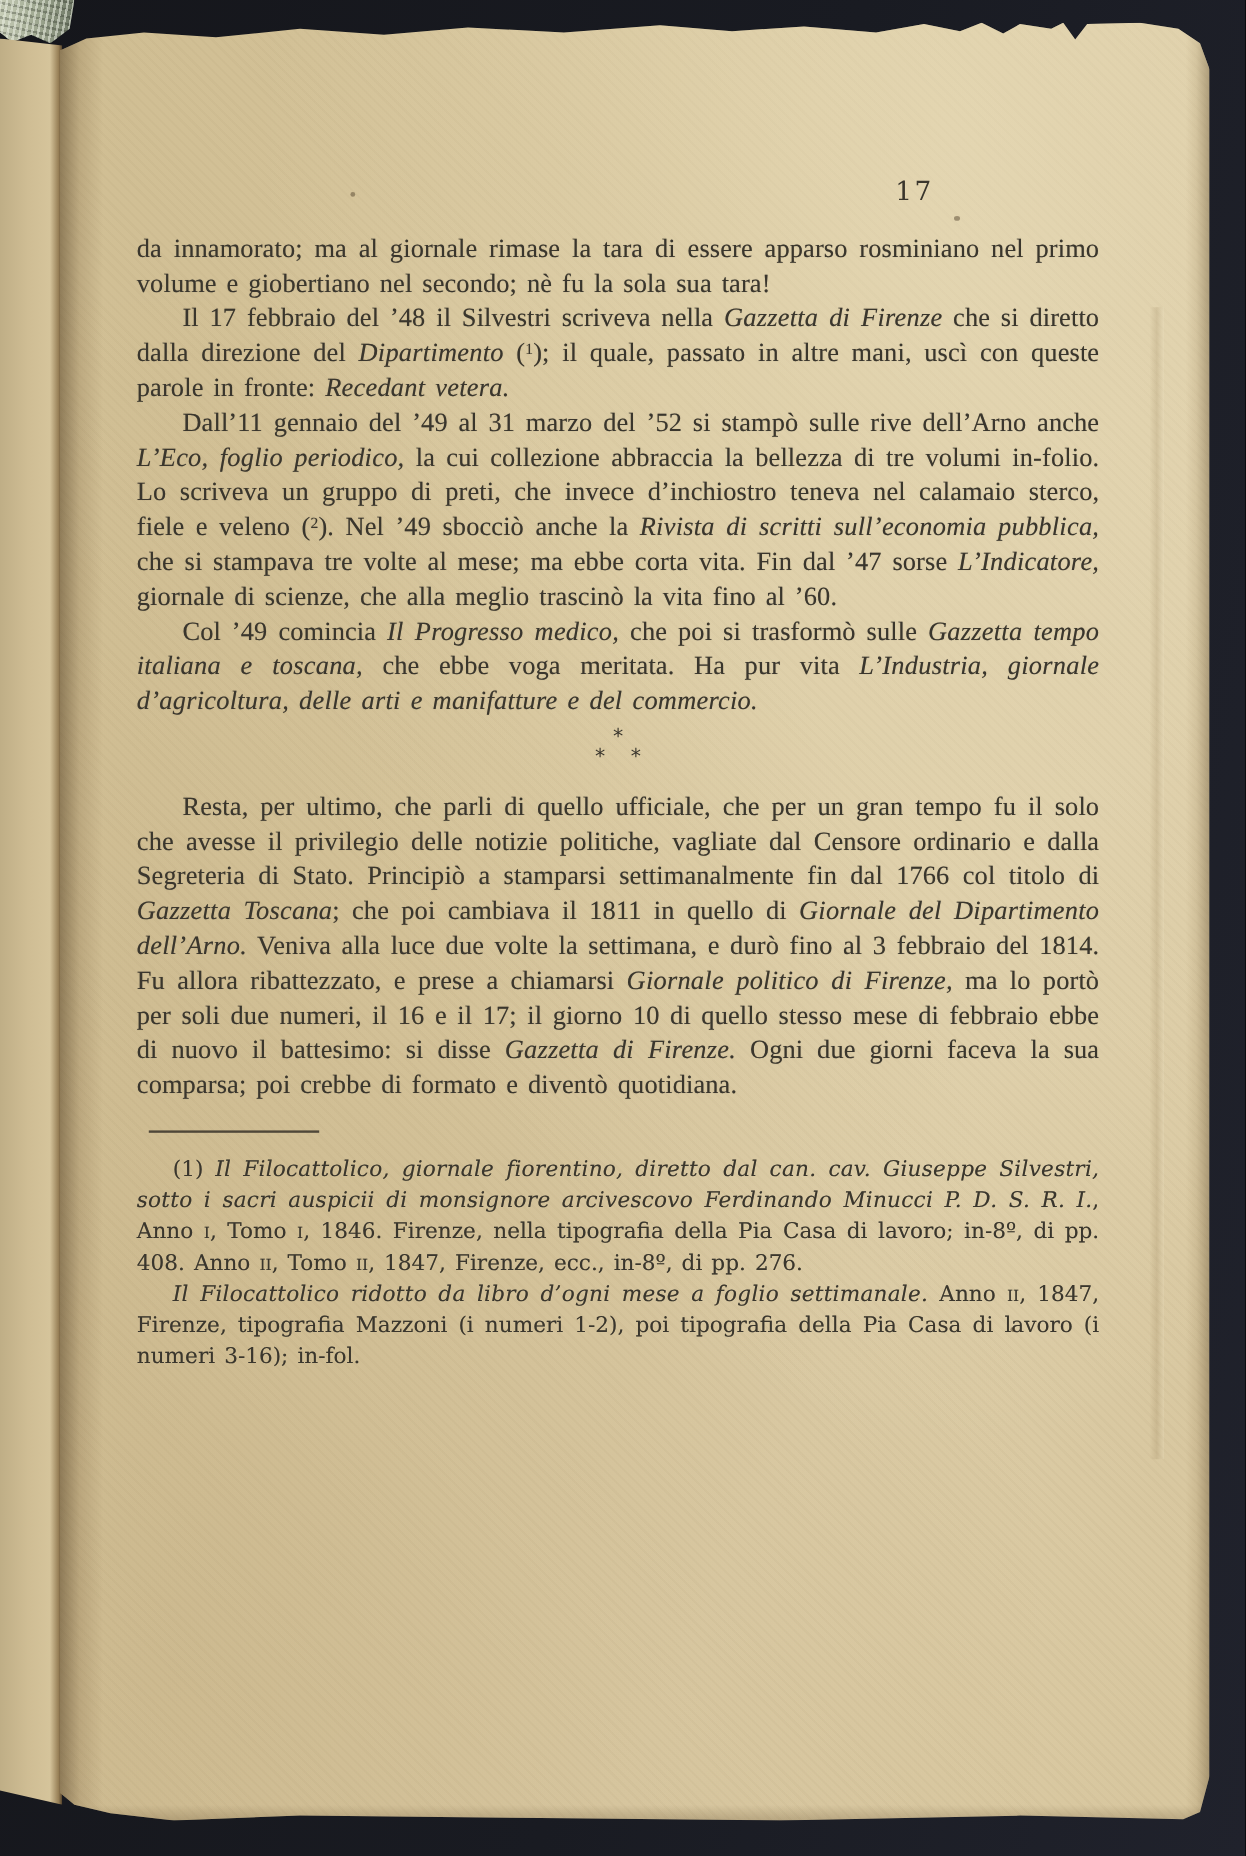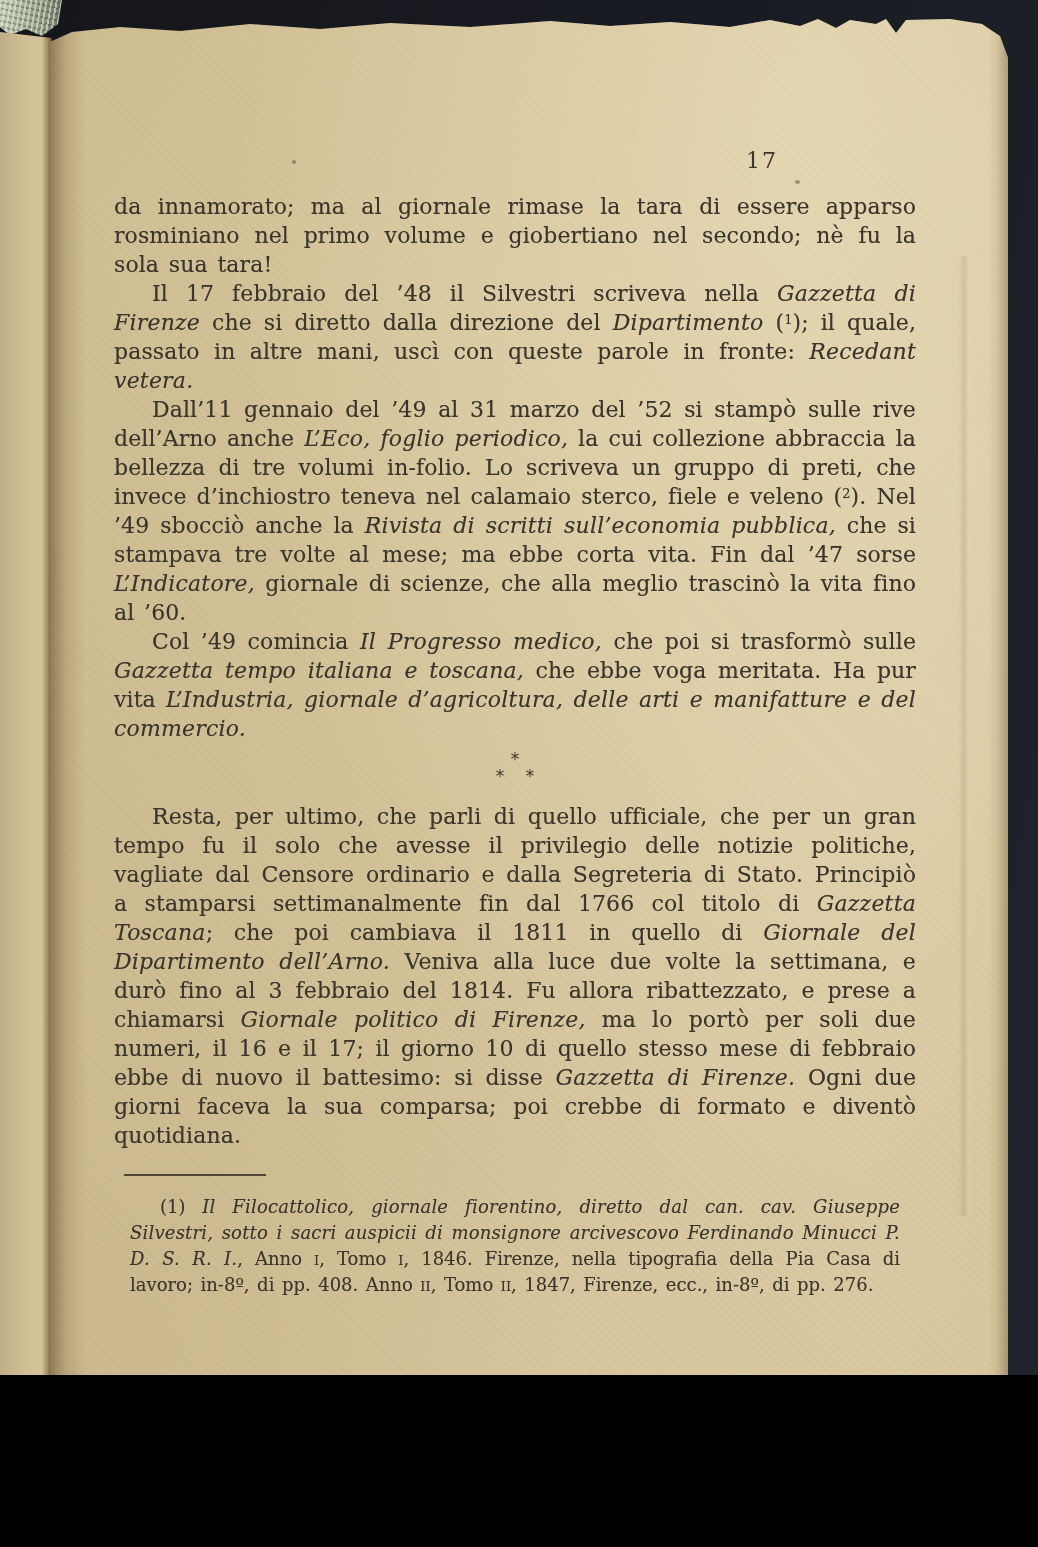--- a/index.html
+++ b/index.html
@@ -1,18 +1,18 @@
 <!DOCTYPE html>
 <html style="--paper: #d8c79e; --ink: #3a362d; --background: #191b22; --cloth: #9aa38c;"><head>
 <meta charset="utf-8">
 <style>
   html,body{margin:0;padding:0;background:#000;}
   .photo{
     position:relative;
-    width:1038px;height:1375px;
+    width:1038px;height:1547px;
     background:linear-gradient(100deg,#15161b 0%,#191b22 55%,#20222c 100%);
     overflow:hidden;
     font-family:"DejaVu Serif", serif;
   }
   
   .cloth{
     position:absolute;left:0;top:0;width:62px;height:40px;
     background:
       repeating-linear-gradient(100deg, rgba(235,239,226,.55) 0 2px, rgba(0,0,0,0) 2px 5px),
       repeating-linear-gradient(12deg, rgba(40,45,35,.30) 0 2px, rgba(0,0,0,0) 2px 6px),
@@ -57,35 +57,36 @@
     font-size:22px;letter-spacing:2px;
   }
   .content{
     position:absolute;left:64px;top:176px;width:802px;
   }
   .body-p{
     margin:0;text-indent:38px;
     font-size:22px;line-height:29px;
     text-align:justify;word-spacing:.12em;letter-spacing:.1px;
     text-shadow:0 0 .6px rgba(58,54,45,.45);
+    font-family:Liberation Serif, serif;
   }
   .no-indent{text-indent:0;}
   .body-p i, .fn i{letter-spacing:.2px;}
   sup{font-size:13px;line-height:0;vertical-align:6px;}
   .seg-sc{font-variant:small-caps;}
   .asterism{
     text-align:center;margin:8px 0 18px 0;
     font-size:17px;line-height:16px;font-family:"DejaVu Sans", sans-serif;
   }
   .ast-row{margin-top:1px;}
   .ast-row .ast{display:inline-block;margin:0 8px;}
   .fn-rule{width:142px;height:2px;margin:24px 0 18px 10px;
     background:rgba(56,51,41,.85);}
   .fn{
-    margin:16px;text-indent:30px;
+    margin:0;text-indent:30px;
     font-size:18px;line-height:26px;
     text-align:justify;word-spacing:.1em;
     text-shadow:0 0 .5px rgba(58,54,45,.4);
   }
 </style>
 </head>
 <body>
 
 <div class="photo">
   <div class="cloth"></div>
@@ -112,20 +113,21 @@
           <span class="ast">*</span>
         </div>
       </div>
 
       <p class="body-p"><span>Resta, per ultimo, che parli di quello ufficiale, che per un gran tempo fu il solo che avesse il privilegio delle notizie politiche, vagliate dal Censore ordinario e dalla Segreteria di Stato. Principiò a stamparsi settimanalmente fin dal 1766 col titolo di </span><i>Gazzetta Toscana</i><span>; che poi cambiava il 1811 in quello di </span><i>Giornale del Dipartimento dell’Arno.</i><span> Veniva alla luce due volte la settimana, e durò fino al 3 febbraio del 1814. Fu allora ribattezzato, e prese a chiamarsi </span><i>Giornale politico di Firenze,</i><span> ma lo portò per soli due numeri, il 16 e il 17; il giorno 10 di quello stesso mese di febbraio ebbe di nuovo il battesimo: si disse </span><i>Gazzetta di Firenze.</i><span> Ogni due giorni faceva la sua comparsa; poi crebbe di formato e diventò quotidiana.</span></p>
 
       <div class="fn-rule"></div>
 
       <div class="footnotes">
         <p class="fn"><span>(1) </span><i>Il Filocattolico, giornale fiorentino, diretto dal can. cav. Giuseppe Silvestri, sotto i sacri auspicii di monsignore arcivescovo Ferdinando Minucci P. D. S. R. I.</i><span>, Anno </span><span class="seg-sc">i</span><span>, Tomo </span><span class="seg-sc">i</span><span>, 1846. Firenze, nella tipografia della Pia Casa di lavoro; in-8º, di pp. 408. Anno </span><span class="seg-sc">ii</span><span>, Tomo </span><span class="seg-sc">ii</span><span>, 1847, Firenze, ecc., in-8º, di pp. 276.</span></p>
+        <p class="fn"><i>Il Filocattolico ridotto da libro d’ogni mese a foglio settimanale.</i><span> Anno </span><span class="seg-sc">ii</span><span>, 1847, Firenze, tipografia Mazzoni (i numeri 1-2), poi tipografia della Pia Casa di lavoro (i numeri 3-16); in-fol.</span></p>
       </div>
     </div>
   </div>
 
   <div class="spot" style="left:292px;top:160px;width:4px;height:4px;"></div>
   <div class="spot" style="left:795px;top:180px;width:5px;height:4px;"></div>
   <div class="spot" style="left:842px;top:1106px;width:4px;height:4px;"></div>
 </div>
 
 </body></html>

